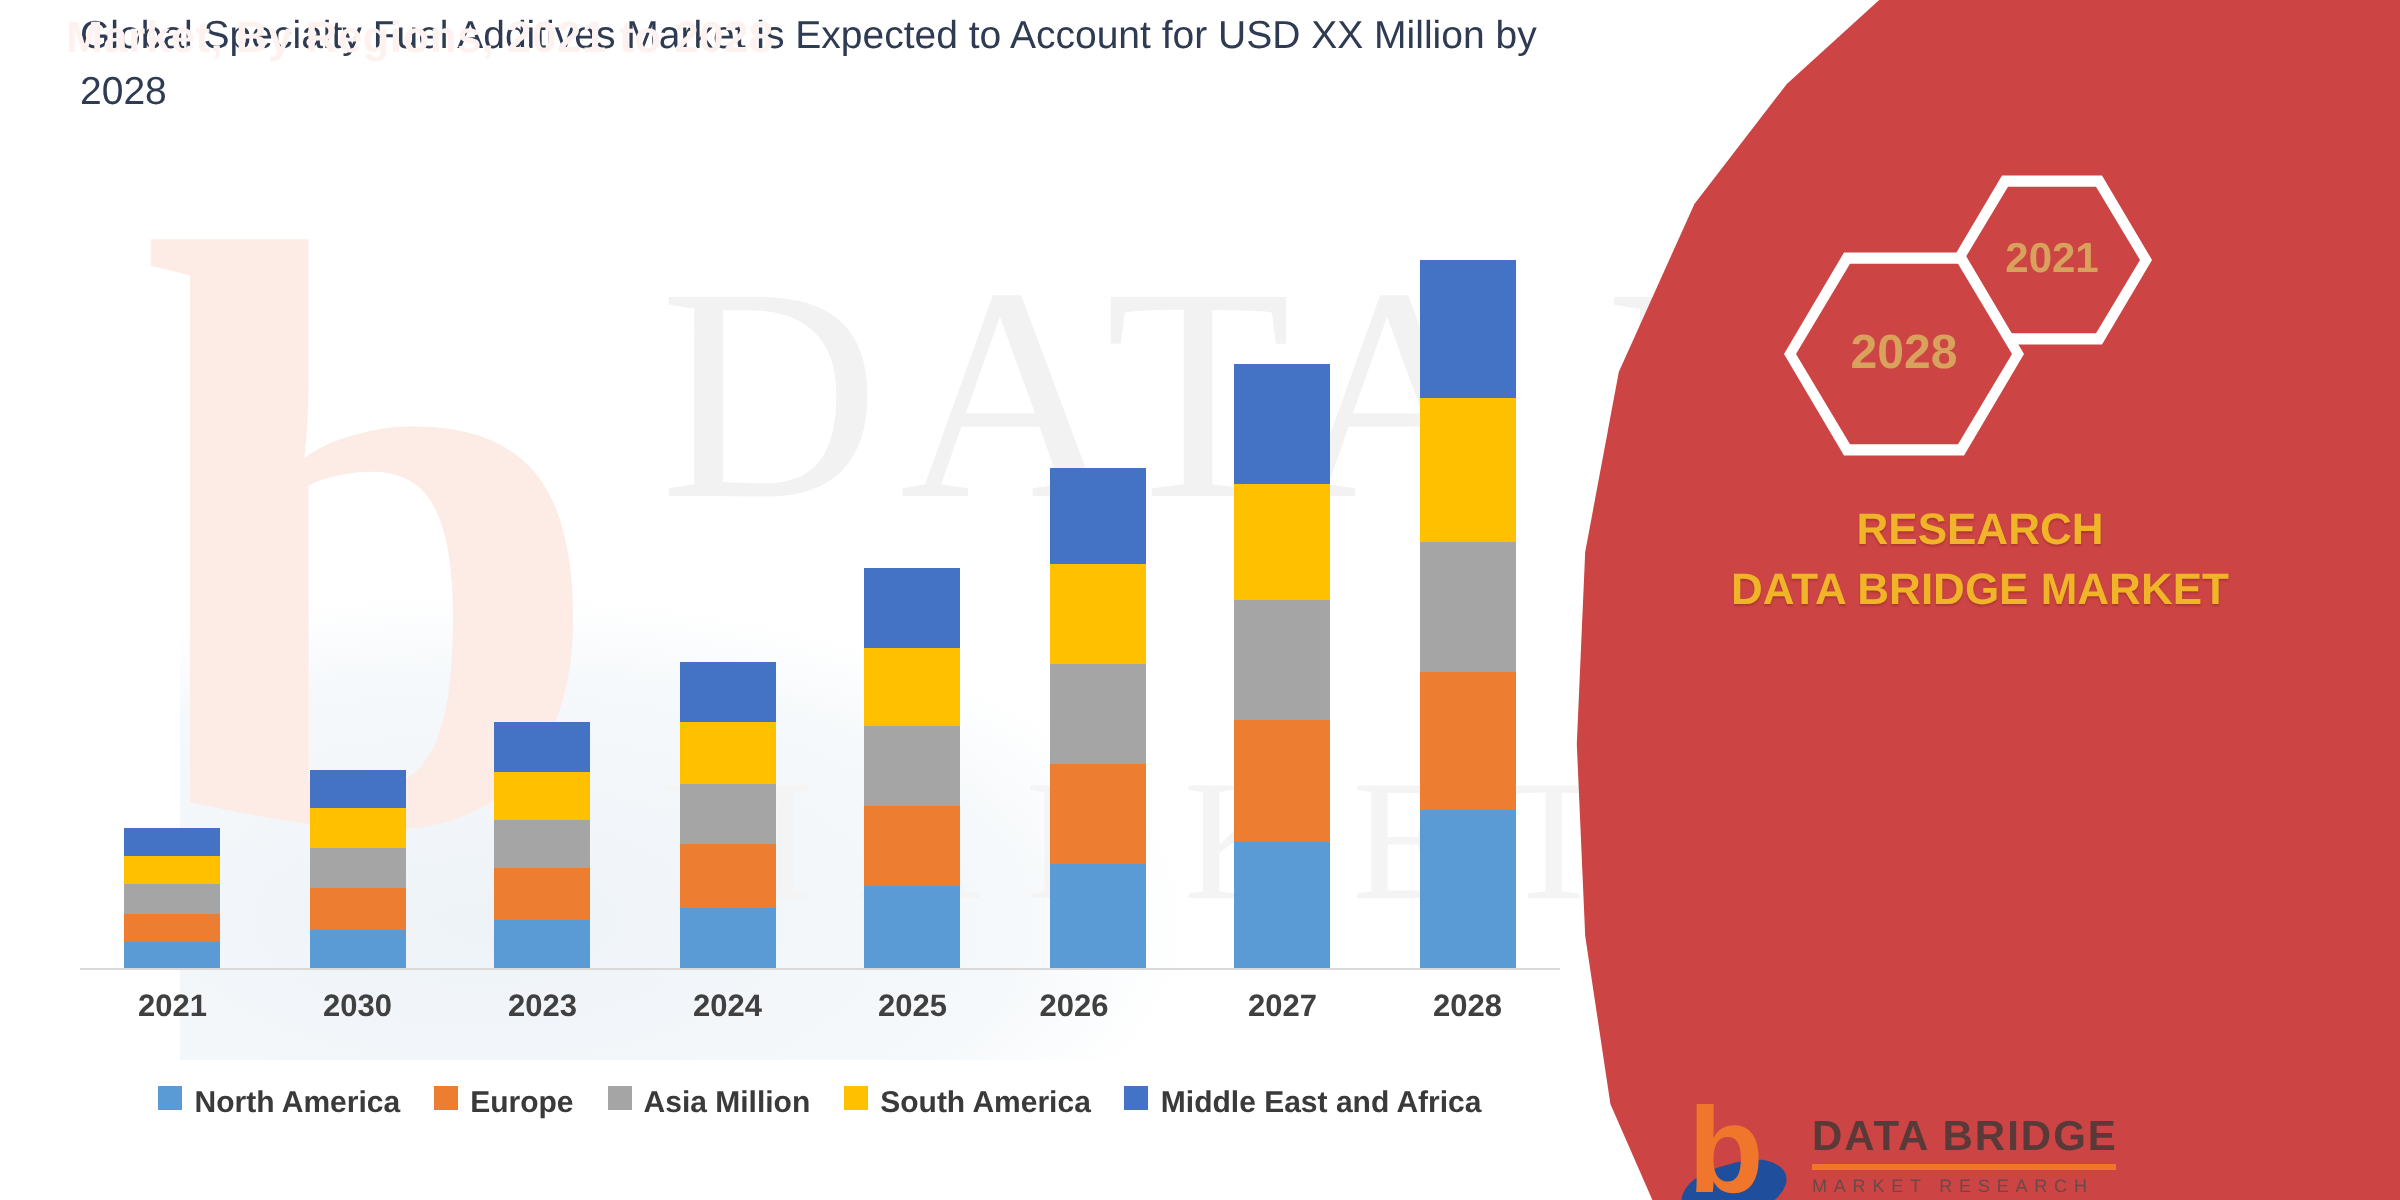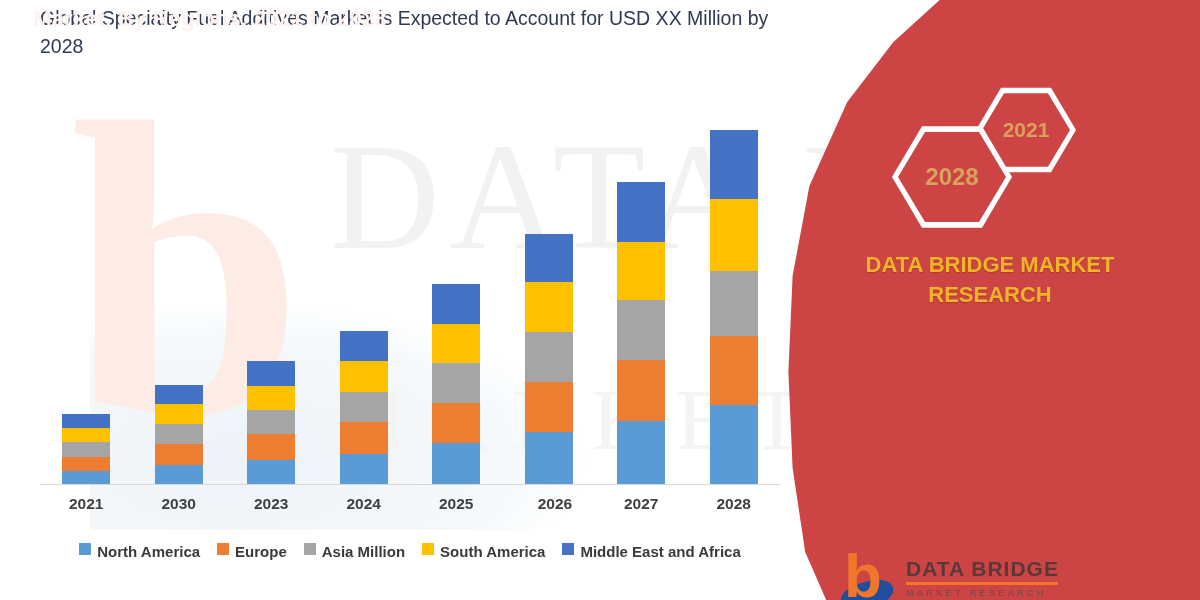--- a/index.html
+++ b/index.html
@@ -145,21 +145,21 @@
         </div>
       </div>
     <div class="axis-line"></div>
 
     <div class="xlabels" id="xlabels">
         <div class="xlab" style="left: 1.25px;">2021</div>
         <div class="xlab" style="left: 93.75px;">2030</div>
         <div class="xlab" style="left: 186.25px;">2023</div>
         <div class="xlab" style="left: 278.75px;">2024</div>
         <div class="xlab" style="left: 371.25px;">2025</div>
-        <div class="xlab" style="left: 470px;">2026</div>
+        <div class="xlab" style="left: 452px;">2026</div>
         <div class="xlab" style="left: 556.25px;">2027</div>
         <div class="xlab" style="left: 648.75px;">2028</div>
       </div>
     <div class="legend" id="legend">
         <div class="lg-item">
           <span class="lg-sw" style="background: rgb(91, 155, 213);"></span>
           <span class="lg-tx">North America</span>
         </div>
         <div class="lg-item">
           <span class="lg-sw" style="background: rgb(237, 125, 49);"></span>
@@ -190,22 +190,22 @@
       <span class="hex-tx">2021</span>
     </div>
     <div class="hex hex-2028">
       <div class="hex-sh"></div>
       <div class="hex-in"></div>
       <span class="hex-tx">2028</span>
     </div>
   </div>
 
   <div class="brand" style="right:0;left:auto;width:420px;z-index:4;">
+    <div>RESEARCH</div>
     <div>DATA BRIDGE MARKET</div>
-    <div>RESEARCH</div>
   </div>
 
   <div class="logo">
     <div class="logo-mark">
       <div class="logo-swoosh"></div>
       <div class="logo-b">b</div>
     </div>
     <div class="logo-text">
       <div class="logo-t1">DATA BRIDGE</div>
       <div class="logo-rule"></div>

